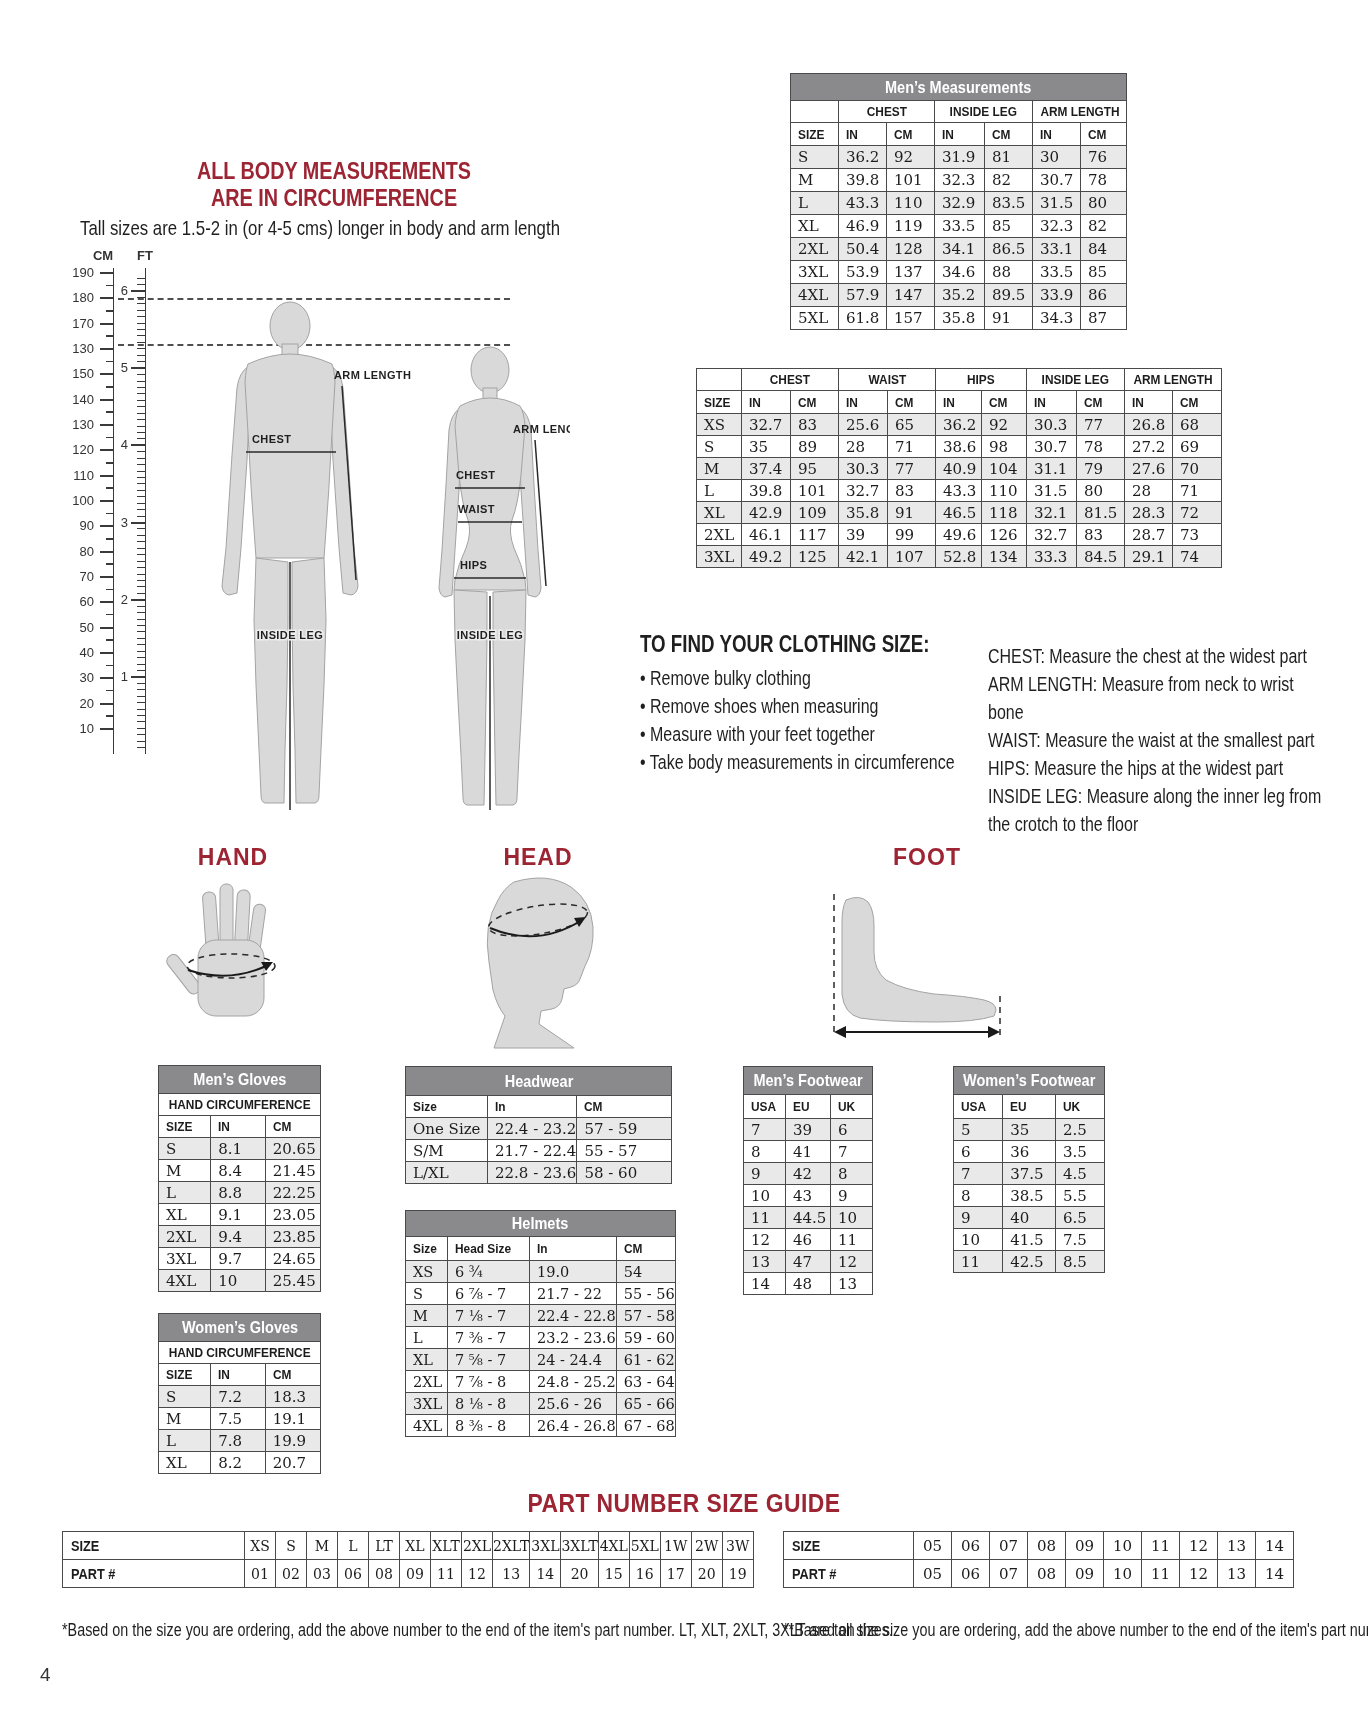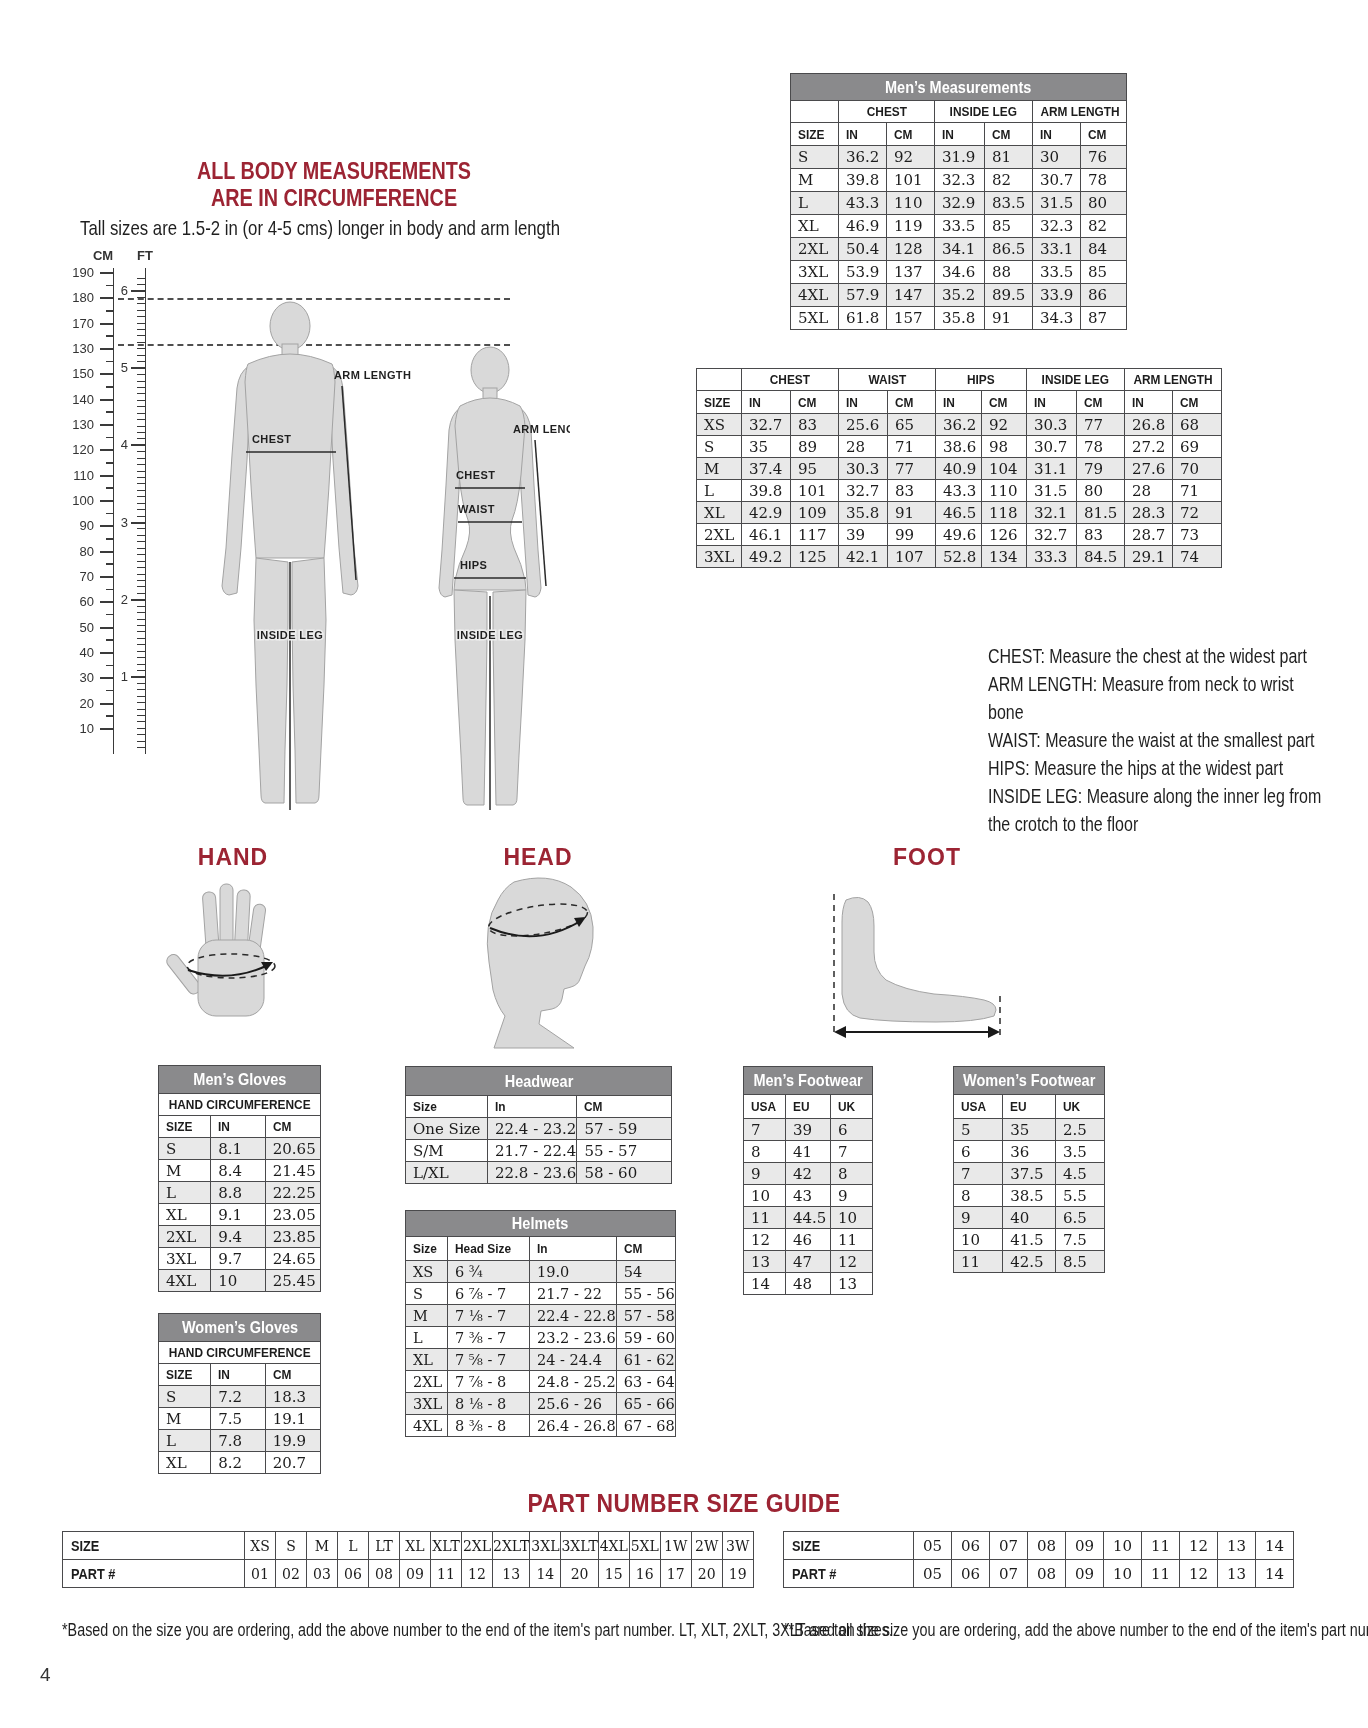--- a/index.html
+++ b/index.html
@@ -472,20 +472,29 @@
             <td class="cell">134</td>
             <td class="cell">33.3</td>
             <td class="cell">84.5</td>
             <td class="cell">29.1</td>
             <td class="cell">74</td>
           </tr>
         </tbody>
       </table>
     </div>
 
+  <div class="abs" style="left:640px;top:630px">
+    <div class="fs-title">TO FIND YOUR CLOTHING SIZE:</div>
+    <ul class="bullets">
+      <li>Remove bulky clothing</li>
+      <li>Remove shoes when measuring</li>
+      <li>Measure with your feet together</li>
+      <li>Take body measurements in circumference</li>
+    </ul>
+  </div>
 
   <div class="abs defs" style="left:988px;top:642px">
     <div>CHEST: Measure the chest at the widest part</div>
     <div>ARM LENGTH: Measure from neck to wrist bone</div>
     <div>WAIST: Measure the waist at the smallest part</div>
     <div>HIPS: Measure the hips at the widest part</div>
     <div>INSIDE LEG: Measure along the inner leg from the crotch to the floor</div>
   </div>
 
   <div class="abs sec" style="left:168px;top:844px;width:130px">HAND</div>

